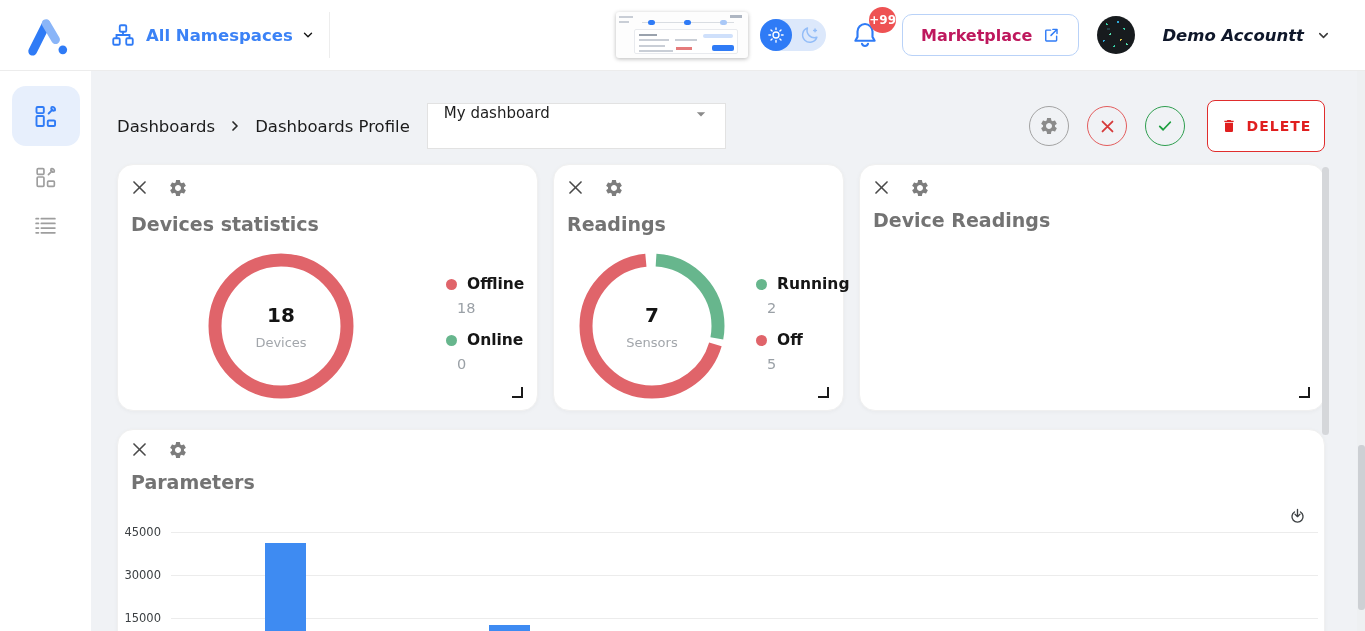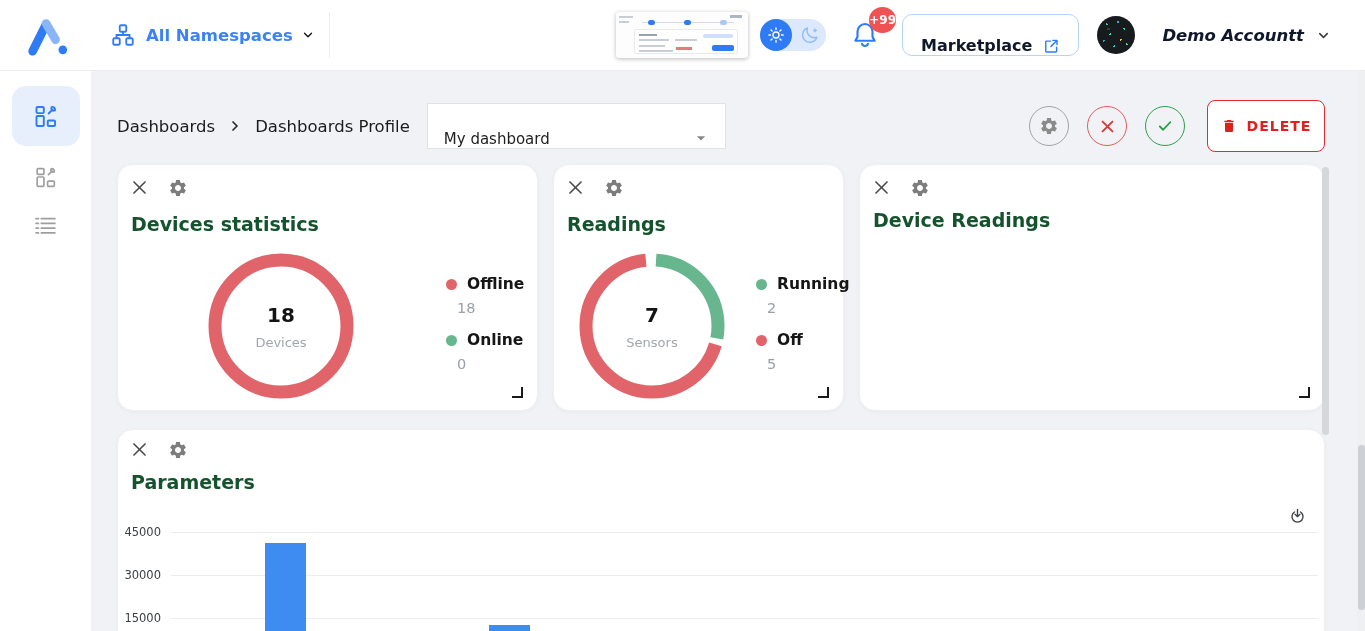--- a/index.html
+++ b/index.html
@@ -49,22 +49,22 @@
 
   .bell-wrap { margin-left:24px; position:relative; flex:0 0 auto; cursor:pointer; }
   .badge {
     position:absolute; top:-13px; right:-16px; min-width:26px; height:26px; border-radius:50%;
     background:#ee5253; color:#fff; font-size:12px; font-weight:700;
     display:flex; align-items:center; justify-content:center;
   }
 
   .marketplace-btn {
     margin-left:22px; height:42px; padding:0 18px; border-radius:10px;
-    border:1px solid #b9d2f8; background:#fff; display:flex; align-items:flex-end; gap:10px;
-    color:#0f172a; font-size:16px; font-weight:600; cursor:pointer; font-family:inherit;
+    border:1px solid #b9d2f8; background:#fff; display:flex; align-items:center; gap:10px;
+    color:#be185d; font-size:16px; font-weight:600; cursor:pointer; font-family:inherit;
   }
 
   .avatar {
     margin-left:18px; width:38px; height:38px; border-radius:50%; flex:0 0 auto;
     background-color:#171b1e;
     background-image:
       radial-gradient(2px 2px at 26% 22%, #35d0a8 50%, transparent 52%),
       radial-gradient(2px 2px at 55% 15%, #2fa8d8 50%, transparent 52%),
       radial-gradient(2px 2px at 72% 34%, #35d0a8 50%, transparent 52%),
       radial-gradient(2px 2px at 35% 48%, #56e0b0 50%, transparent 52%),
@@ -85,21 +85,21 @@
   .side-item.small { height:34px; margin-top:14px; }
 
   
   .main { position:absolute; left:91px; top:71px; right:0; height:700px; padding:32px 0 0 26px; }
 
   .toolbar { width:1208px; height:46px; display:flex; align-items:center; }
   .crumb { font-size:16.5px; font-weight:500; color:#1b1b1b; cursor:pointer; }
   .crumb-sep { margin:0 12px; display:flex; }
   .dash-select {
     margin-left:17px; width:299px; height:46px; background:#fff; border:1px solid #e2e2e2;
-    border-radius:0; display:flex; align-items:flex-end; padding:0 14px 0 16px; cursor:pointer;
+    border-radius:0; display:flex; align-items:flex-start; padding:0 14px 0 16px; cursor:pointer;
   }
   .dash-select-value { font-size:15px; color:#1e1e1e; flex:1; }
   .icon-circle {
     width:40px; height:40px; border-radius:50%; background:transparent;
     display:flex; align-items:center; justify-content:center; cursor:pointer; border-style:solid; border-width:1px;
   }
   .gear-circle { border-color:#a3a3a3; margin-left:auto; }
   .x-circle { border-color:#e35d5d; margin-left:18px; }
   .check-circle { border-color:#2e9e4f; margin-left:18px; }
   .delete-btn {
@@ -110,21 +110,21 @@
 
   
   .row1 { margin-top:15px; display:flex; gap:15px; width:1208px; }
   .card {
     position:relative; background:#fff; border:1px solid #f0f0f0; border-radius:16px;
     box-shadow:0 1px 4px rgba(0,0,0,.04);
   }
   .card.h1 { height:247px; }
   .w-close { position:absolute; left:12px; top:13px; cursor:pointer; }
   .w-gear  { position:absolute; left:50px; top:13px; cursor:pointer; }
-  .w-title { position:absolute; left:13px; top:48px; font-size:19px; font-weight:700; color:#14532d; }
+  .w-title { position:absolute; left:13px; top:48px; font-size:19px; font-weight:700; color:#737373; }
   .resize-handle {
     position:absolute; right:14px; bottom:12px; width:11px; height:11px;
     border-right:2px solid #1a1a1a; border-bottom:2px solid #1a1a1a; cursor:nwse-resize;
   }
 
   .donut-wrap { position:absolute; width:150px; height:150px; }
   .donut-center { position:absolute; inset:0; display:flex; flex-direction:column; align-items:center; justify-content:center; }
   .donut-value { font-size:20px; font-weight:600; color:#141414; }
   .donut-label { margin-top:8px; font-size:13px; color:#a2a6ab; }
 

